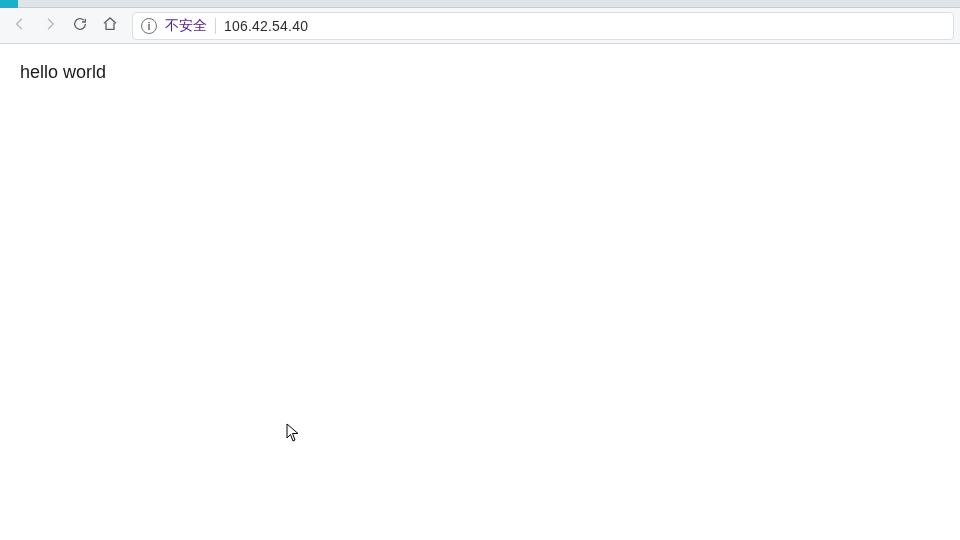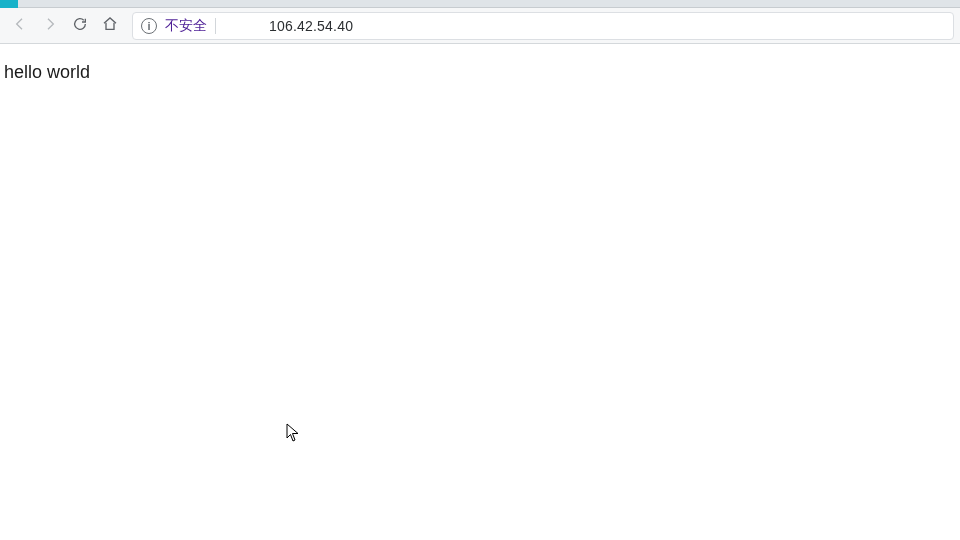--- a/index.html
+++ b/index.html
@@ -7,22 +7,22 @@
     .tabstrip { height:8px; background:#dfe4e8; border-bottom:1px solid #c7ccd0; position:relative; }
     .tabstrip .active-tab { position:absolute; left:0; top:0; width:18px; height:8px; background:#17b2c9; }
     .toolbar { height:36px; background:#f6f7f8; border-bottom:1px solid #d4d8db; display:flex; align-items:center; padding:0 6px; gap:2px; }
     .tbtn { width:28px; height:28px; display:flex; align-items:center; justify-content:center; border-radius:14px; color:#5f6368; cursor:pointer; }
     .tbtn.disabled { color:#b5b9bd; cursor:default; }
     .tbtn svg { stroke:currentColor; }
     .omnibox { flex:1; height:28px; margin-left:6px; background:#ffffff; border:1px solid #dcdfe3; border-radius:4px; display:flex; align-items:center; padding:0 8px; gap:8px; font-size:14px; color:#4e5257; }
     .info-icon { width:16px; height:16px; border:1.5px solid #6b7075; border-radius:50%; display:flex; align-items:center; justify-content:center; font-size:11px; color:#6b7075; font-weight:bold; }
     .sec-label { color:#4c1d95; }
     .divider { width:1px; height:16px; background:#d2d6da; }
-    .url-text { color:#2b2e31; letter-spacing:0.2px;margin-left:45px; }
-    .content { padding:18px 4px; font-size:18px; color:#1a1a1a; }
+    .url-text { color:#2b2e31; letter-spacing:0.2px; }
+    .content { padding:18px 20px; font-size:18px; color:#1a1a1a; }
     .cursor { position:absolute; left:286px; top:423px; pointer-events:none; }
     .cursor svg { display:block; }
   </style>
 </head>
 <body>
 
 <div class="tabstrip">
   <div class="active-tab"></div>
 </div>
 

